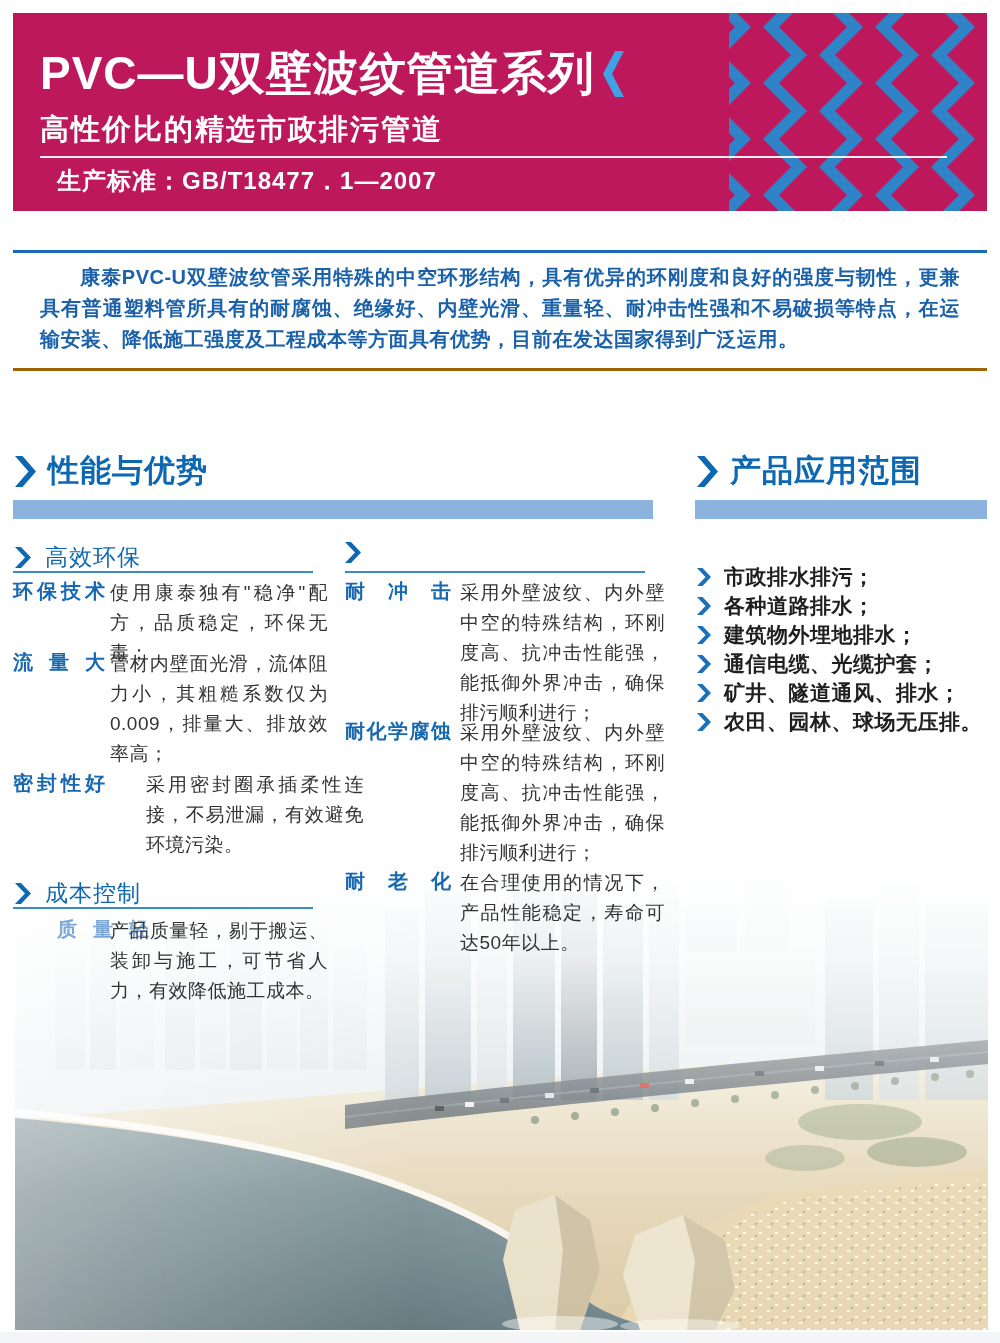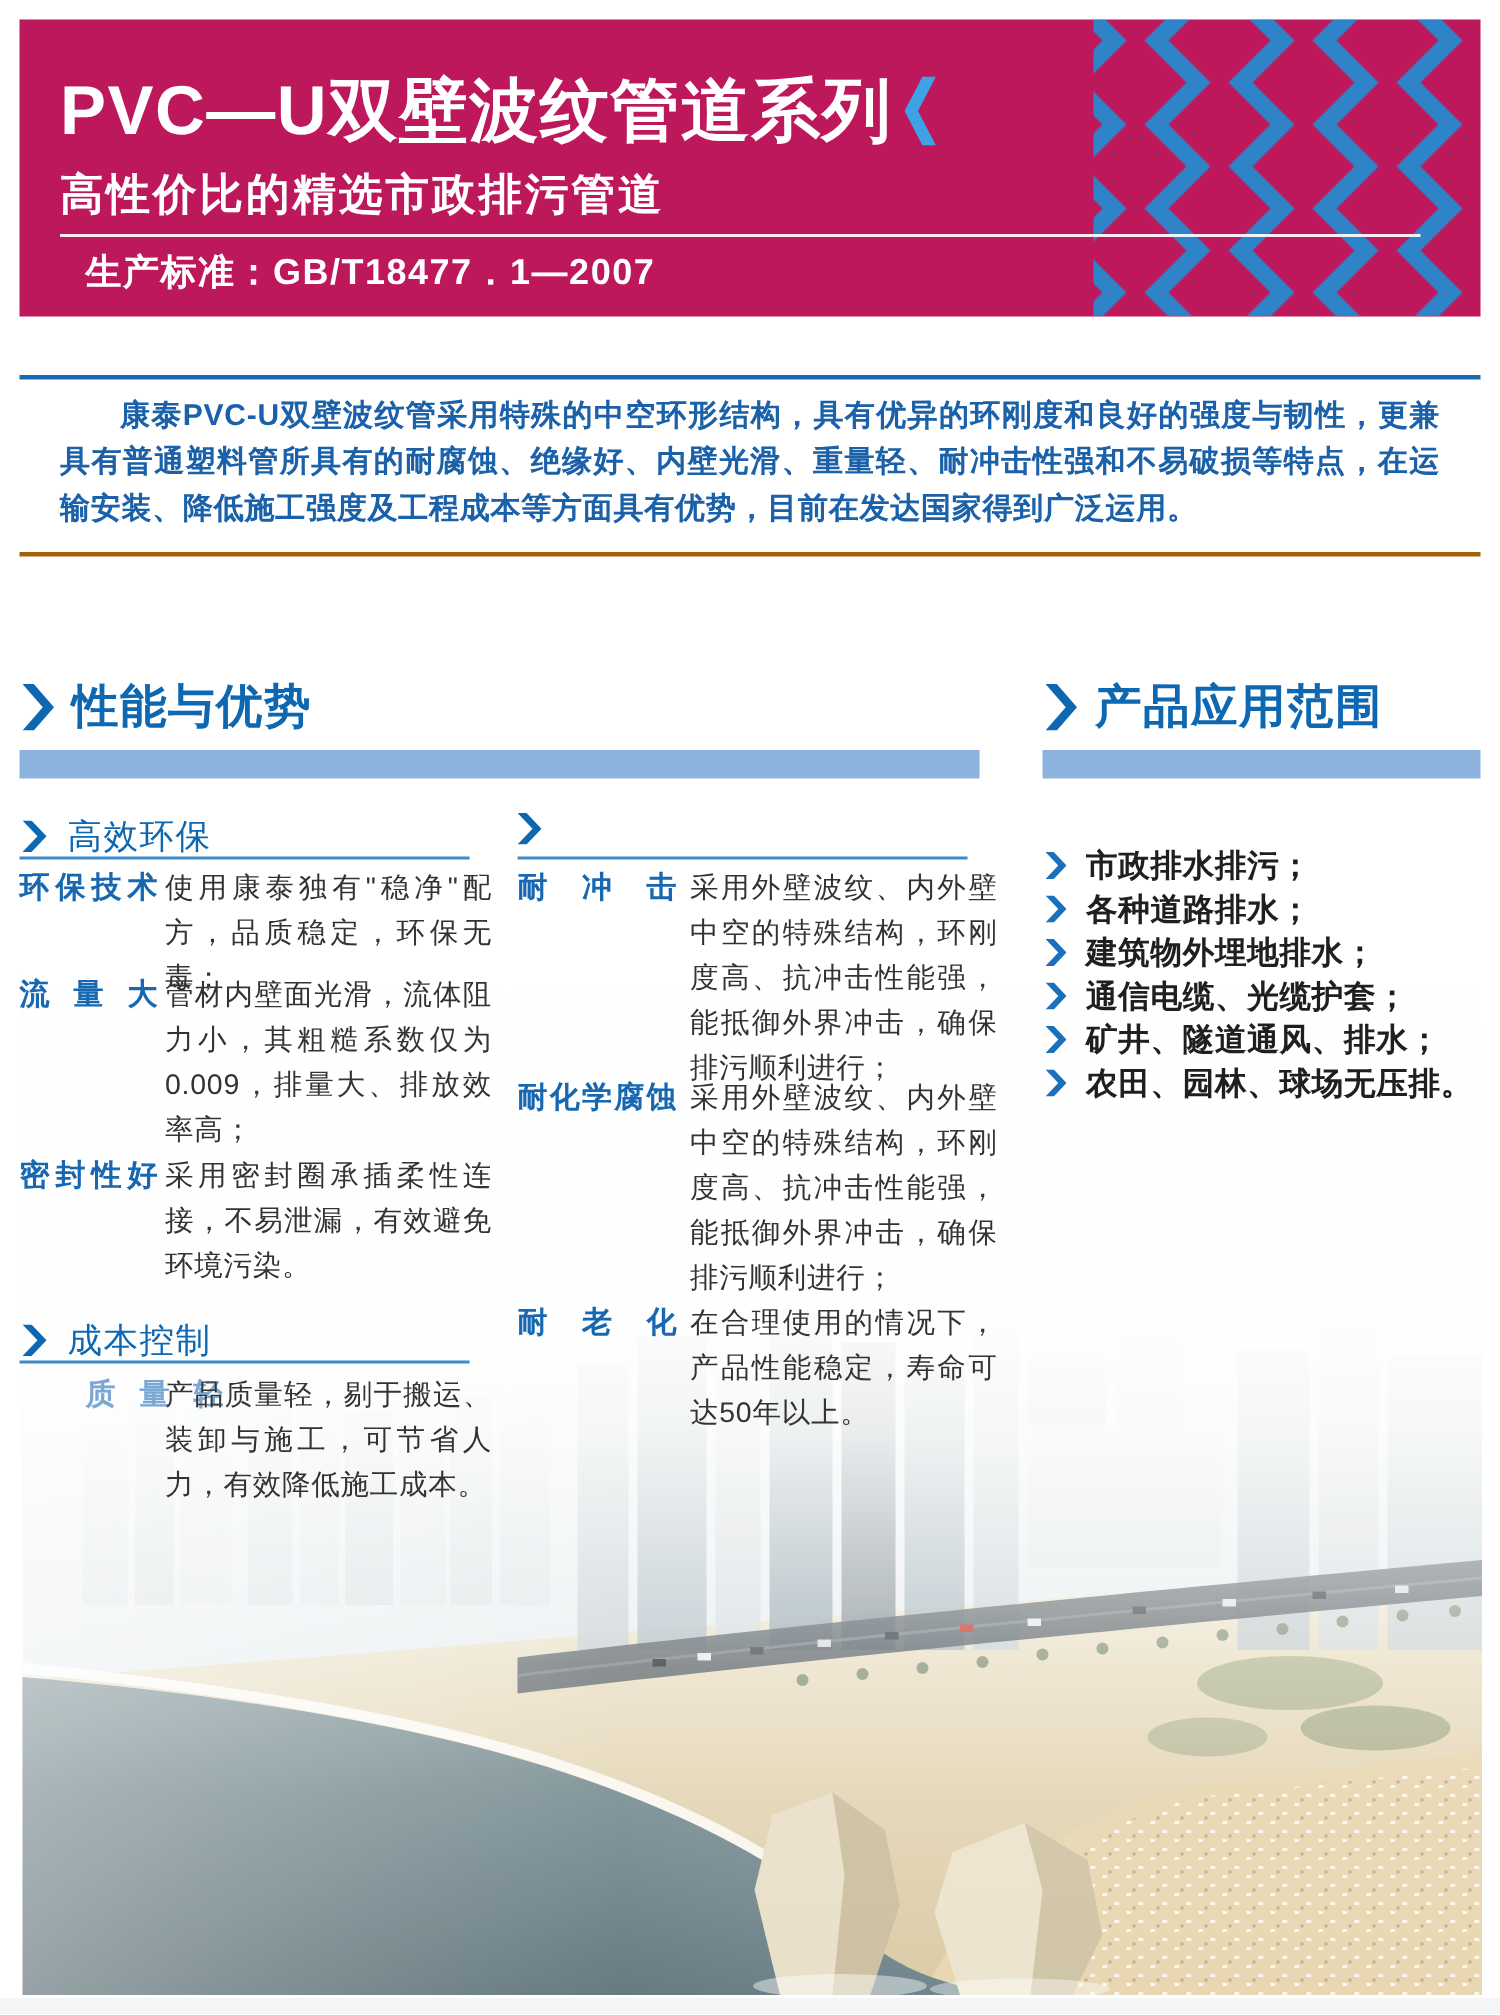--- a/index.html
+++ b/index.html
@@ -233,21 +233,21 @@
   </div>
   <div class="rule" style="left:13px;top:571px;width:300px;"></div>
 
   <div class="lbl w1" style="top:578px;">环保技术</div>
   <div class="txt c1" style="top:578px;">使用康泰独有"稳净"配方，品质稳定，环保无毒；</div>
 
   <div class="lbl w1" style="top:649px;">流量大</div>
   <div class="txt c1" style="top:649px;">管材内壁面光滑，流体阻力小，其粗糙系数仅为0.009，排量大、排放效率高；</div>
 
   <div class="lbl w1" style="top:770px;">密封性好</div>
-  <div class="txt c1" style="top:770px;">采用密封圈承插柔性连接，不易泄漏，有效避免环境污染。</div>
+  <div class="txt c1" style="top:770px;margin-left:36px;">采用密封圈承插柔性连接，不易泄漏，有效避免环境污染。</div>
 
   <div class="sub-head" style="left:15px;top:878px;">
     <svg class="ico" width="16" height="21" viewBox="0 0 16 21">
       <path d="M0,0 H6 L16,10.5 L6,21 H0 L10,10.5 Z" fill="#0d67b1"></path>
     </svg>
     <span>成本控制</span>
   </div>
   <div class="rule" style="left:13px;top:907px;width:300px;"></div>
 
   <div class="lbl w1 light" style="top:916px;margin-left:44px;">质量轻</div>

